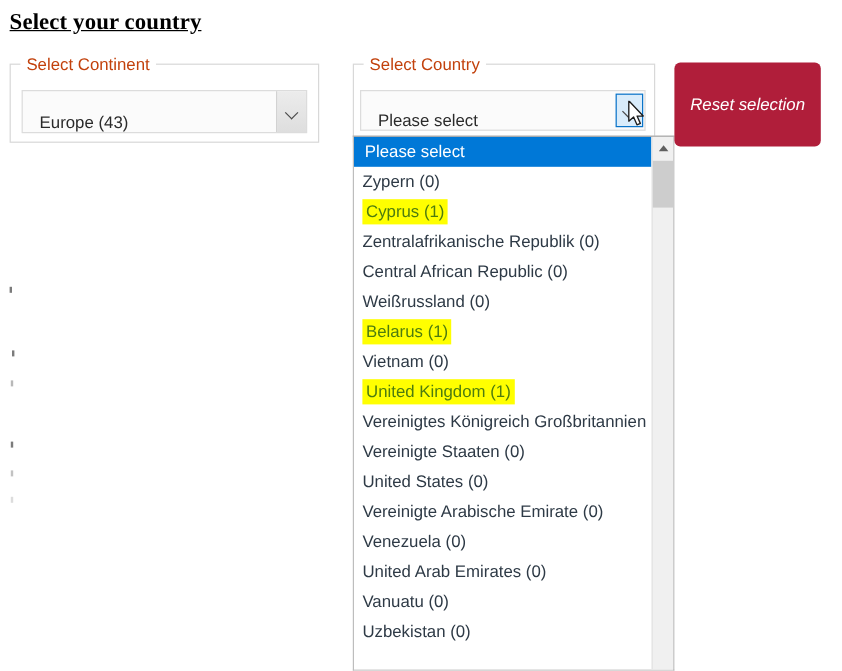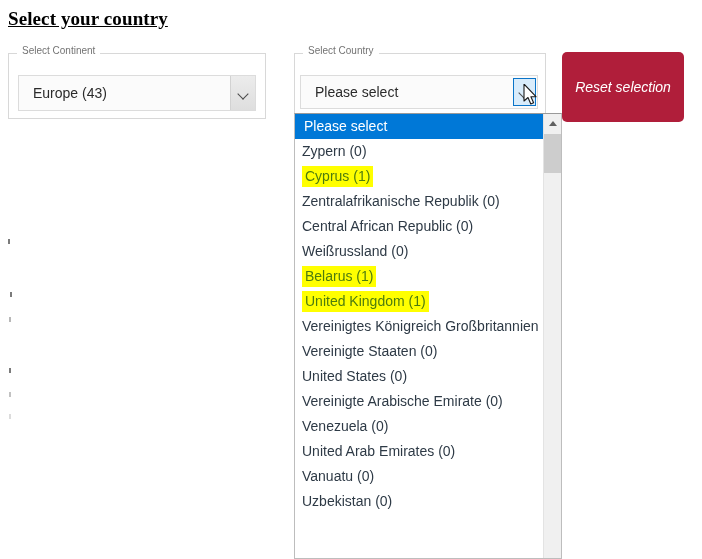--- a/index.html
+++ b/index.html
@@ -39,35 +39,35 @@
     position: absolute;
     border: 1px solid #d8d8d8;
     background: transparent;
   }
   .legend {
     position: absolute;
     top: -9px;
     left: 8px;
     padding: 0 5px;
     background: #ffffff;
-    font-size: 10px;
-    color: #737373;
+    font-size: 14px;
+    color: #c2410c;
     white-space: nowrap;
   }
 
   #continent-fieldset { left: 8px; top: 53px; width: 258px; height: 66px; }
   #country-fieldset   { left: 294px; top: 53px; width: 252px; height: 66px; }
 
   
   .select-box {
     position: absolute;
     background: #fbfbfb;
     border: 1px solid #dcdcdc;
     display: flex;
-    align-items: center;
+    align-items: flex-end;
   }
   .select-value {
     flex: 1 1 auto;
     padding-left: 14px;
     font-size: 14px;
     color: #2b2b2b;
     white-space: nowrap;
     overflow: hidden;
   }
   .select-arrow-btn {
@@ -250,20 +250,21 @@
 
   <div id="country-listbox">
     <div class="listbox-items" id="listbox-items">
         <div class="opt selected">Please select</div>
         <div class="opt">Zypern (0)</div>
         <div class="opt"><span class="hl">Cyprus (1)</span></div>
         <div class="opt">Zentralafrikanische Republik (0)</div>
         <div class="opt">Central African Republic (0)</div>
         <div class="opt">Weißrussland (0)</div>
         <div class="opt"><span class="hl">Belarus (1)</span></div>
+        <div class="opt">Vietnam (0)</div>
         <div class="opt"><span class="hl">United Kingdom (1)</span></div>
         <div class="opt">Vereinigtes Königreich Großbritannien (0)</div>
         <div class="opt">Vereinigte Staaten (0)</div>
         <div class="opt">United States (0)</div>
         <div class="opt">Vereinigte Arabische Emirate (0)</div>
         <div class="opt">Venezuela (0)</div>
         <div class="opt">United Arab Emirates (0)</div>
         <div class="opt">Vanuatu (0)</div>
         <div class="opt">Uzbekistan (0)</div>
       </div>

